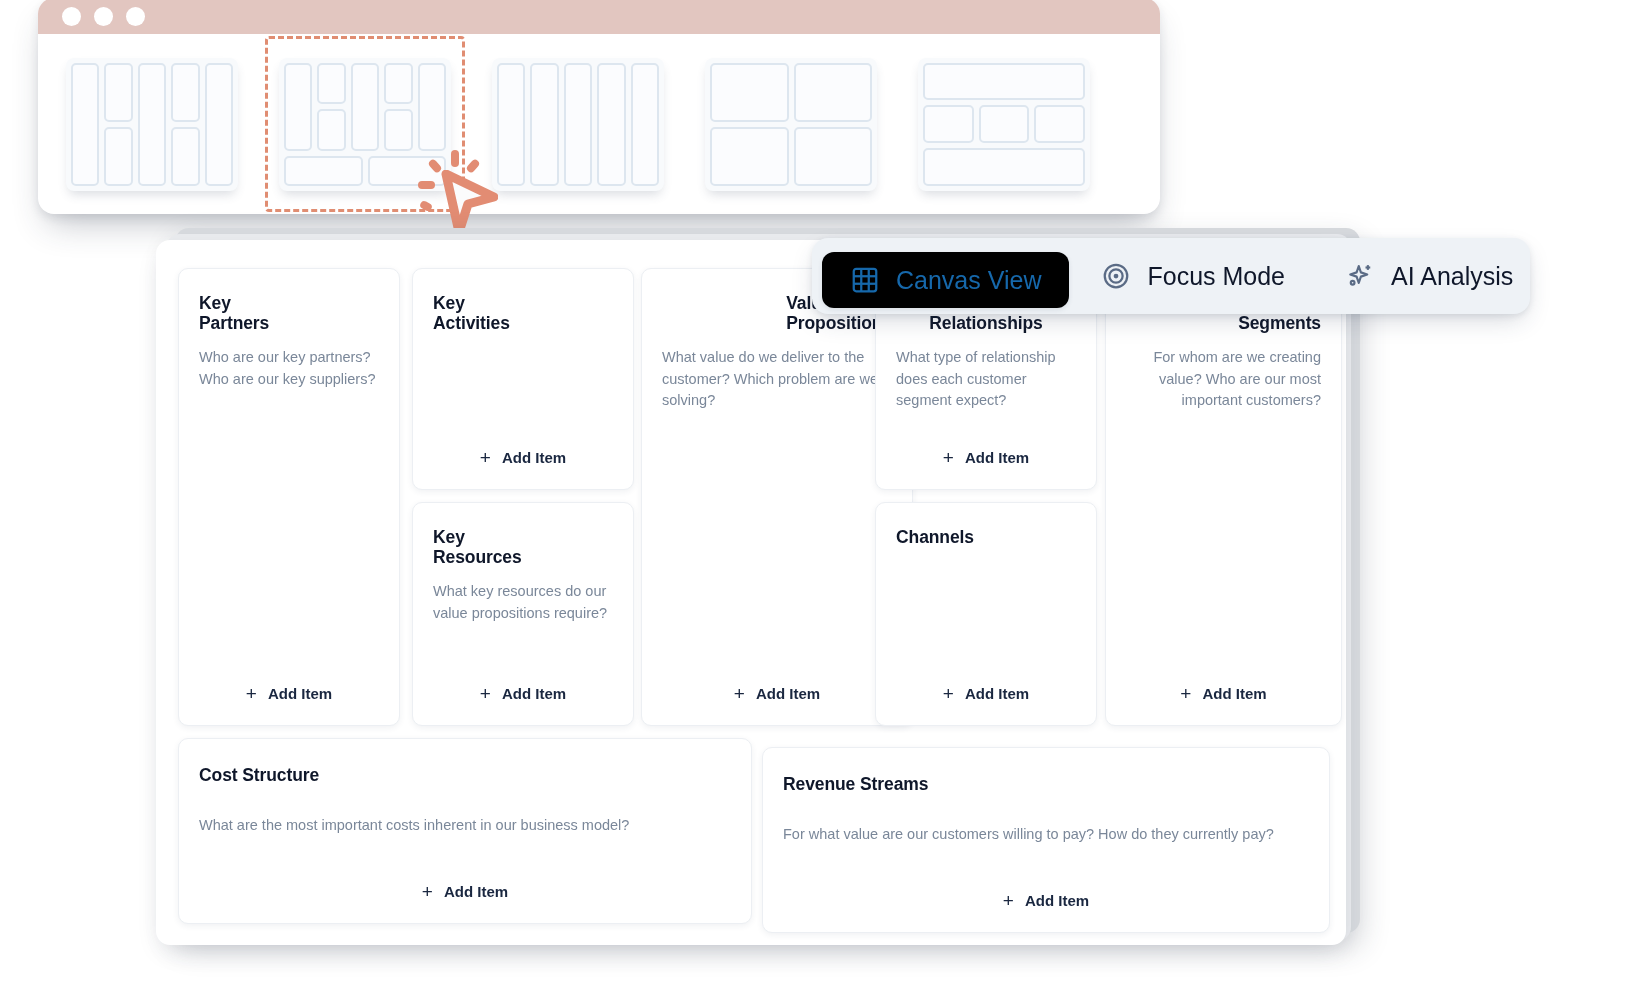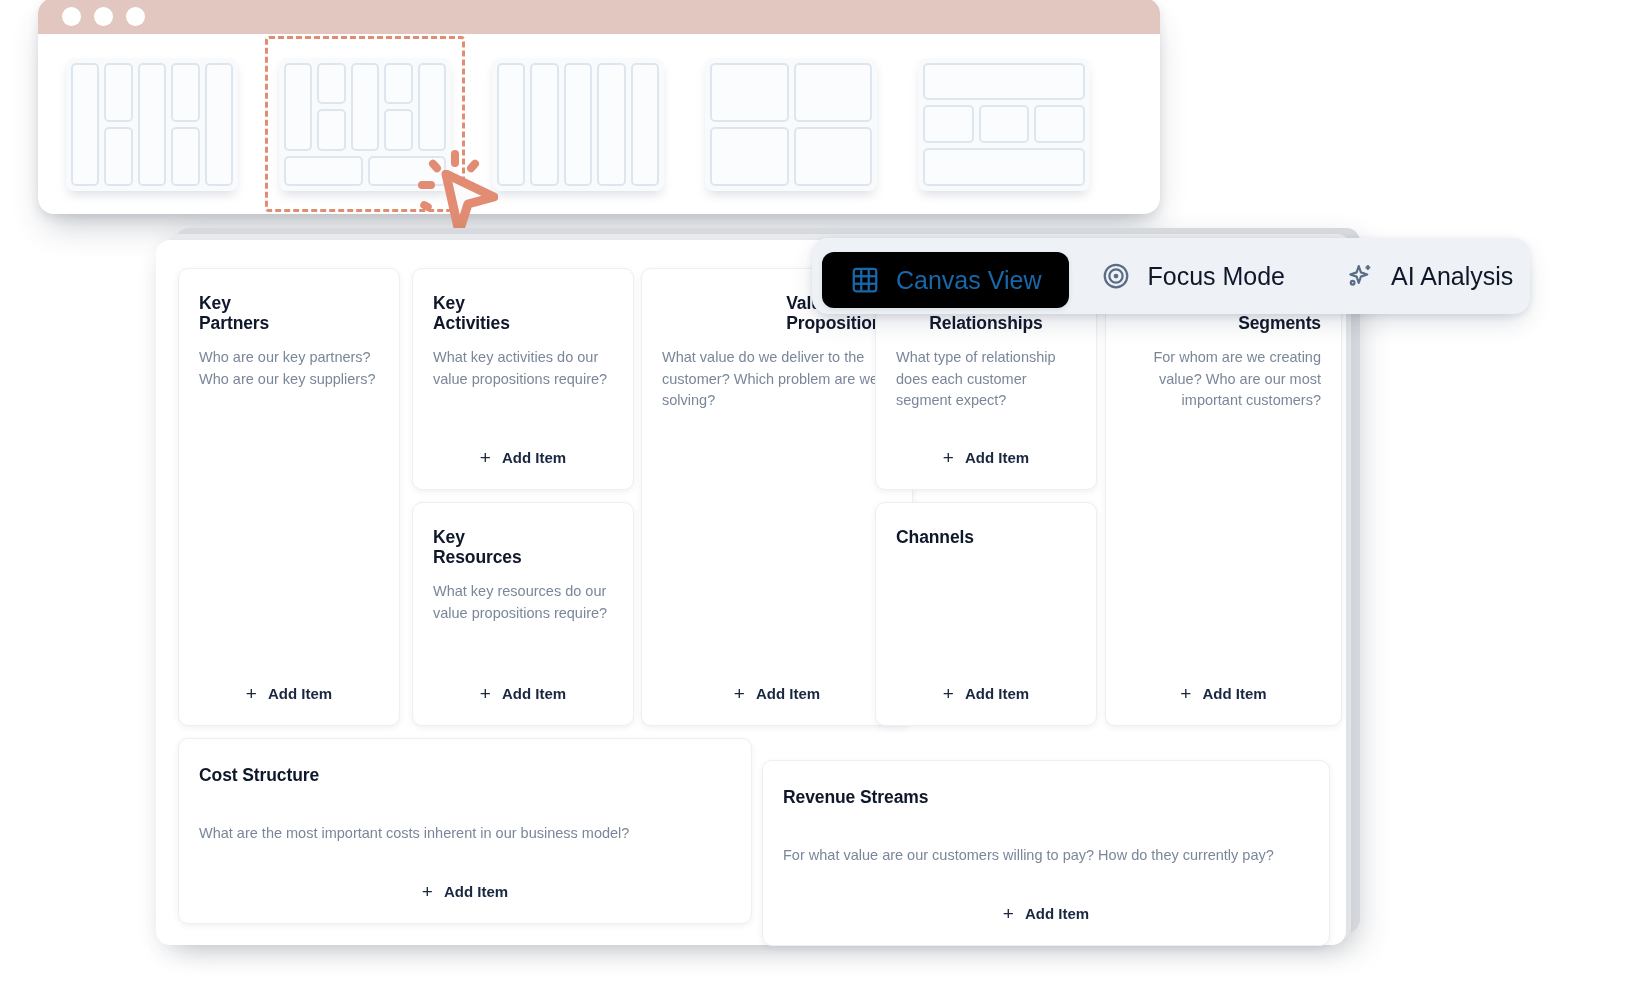--- a/index.html
+++ b/index.html
@@ -204,26 +204,26 @@
   #card-key-resources  { left: 234px; top: 234px; width: 222px; height: 224px; }
   
   #card-value-props    { left: 463px; top: 0px;   width: 272px; height: 458px; align-items: flex-end; }
   
   #card-cust-rel       { left: 697px; top: 0px;   width: 222px; height: 222px; align-items: center; }
   #card-channels       { left: 697px; top: 234px; width: 222px; height: 224px; }
   
   #card-cust-seg       { left: 927px; top: 0px;   width: 237px; height: 458px; text-align: right; }
   
   #card-cost-structure { left: 0px;   top: 470px; width: 574px; height: 186px; padding-top: 26px; }
-  #card-revenue        { left: 584px; top: 492px; width: 568px; height: 186px; padding-top: 26px; }
+  #card-revenue        { left: 584px; top: 479px; width: 568px; height: 186px; padding-top: 26px; }
 
   #card-cost-structure .card-prompt,
   #card-revenue .card-prompt { margin-top: 22px; }
   #card-cost-structure .card-title,
-  #card-revenue .card-title { margin-bottom: 16px; }
+  #card-revenue .card-title { margin-bottom: 8px; }
 
   
   #mode-toolbar {
     position: absolute;
     left: 812px;
     top: 238px;
     width: 718px;
     height: 76px;
     background: #eef2f6;
     border-radius: 16px;
@@ -376,21 +376,20 @@
       <p class="card-prompt">Who are our key partners? Who are our key suppliers?</p>
       <div class="add-item">
         <span class="plus-icon">+</span>
         <span>Add Item</span>
       </div>
     </div>
 
     <div class="bmc-card" id="card-key-activities">
       <h3 class="card-title">Key
 Activities</h3>
-      <p class="card-prompt">What key activities do our value propositions require?</p>
       <div class="add-item">
         <span class="plus-icon">+</span>
         <span>Add Item</span>
       </div>
     </div>
 
     <div class="bmc-card" id="card-key-resources">
       <h3 class="card-title">Key
 Resources</h3>
       <p class="card-prompt">What key resources do our value propositions require?</p>

